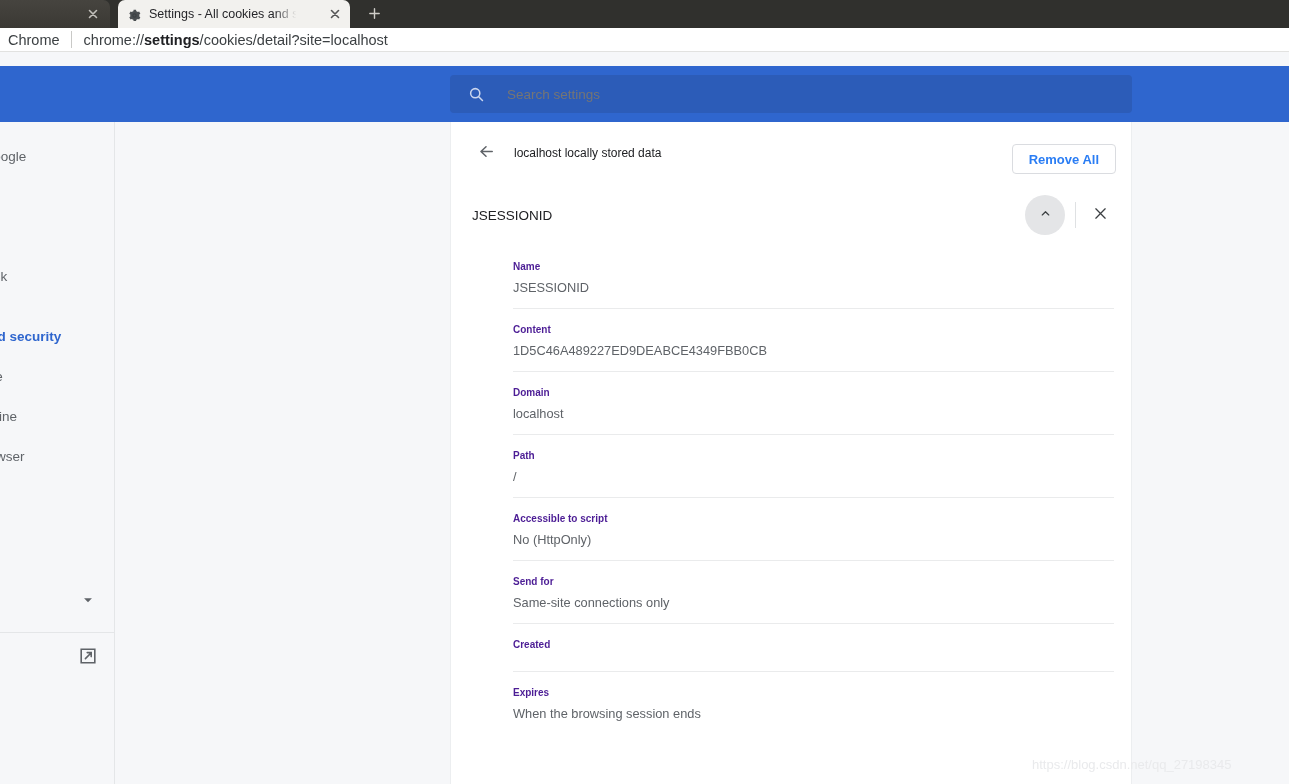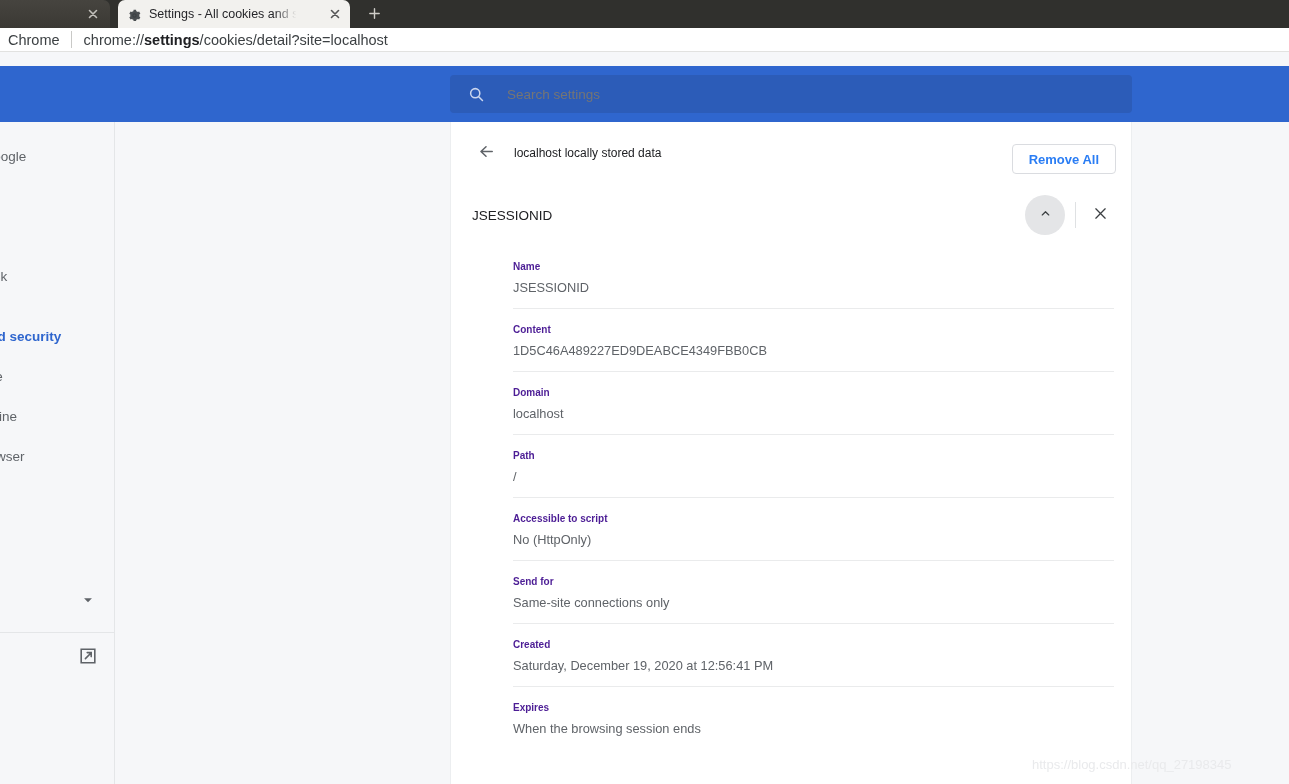--- a/index.html
+++ b/index.html
@@ -263,21 +263,20 @@
         <div class="field">
           <div class="f-label">Accessible to script</div>
           <div class="f-value">No (HttpOnly)</div>
         </div>
         <div class="field">
           <div class="f-label">Send for</div>
           <div class="f-value">Same-site connections only</div>
         </div>
         <div class="field">
           <div class="f-label">Created</div>
-          <div class="f-value">Saturday, December 19, 2020 at 12:56:41 PM</div>
         </div>
         <div class="field">
           <div class="f-label">Expires</div>
           <div class="f-value">When the browsing session ends</div>
         </div>
       </div>
     </div>
   </div>
 
   <div class="watermark">https://blog.csdn.net/qq_27198345</div>

